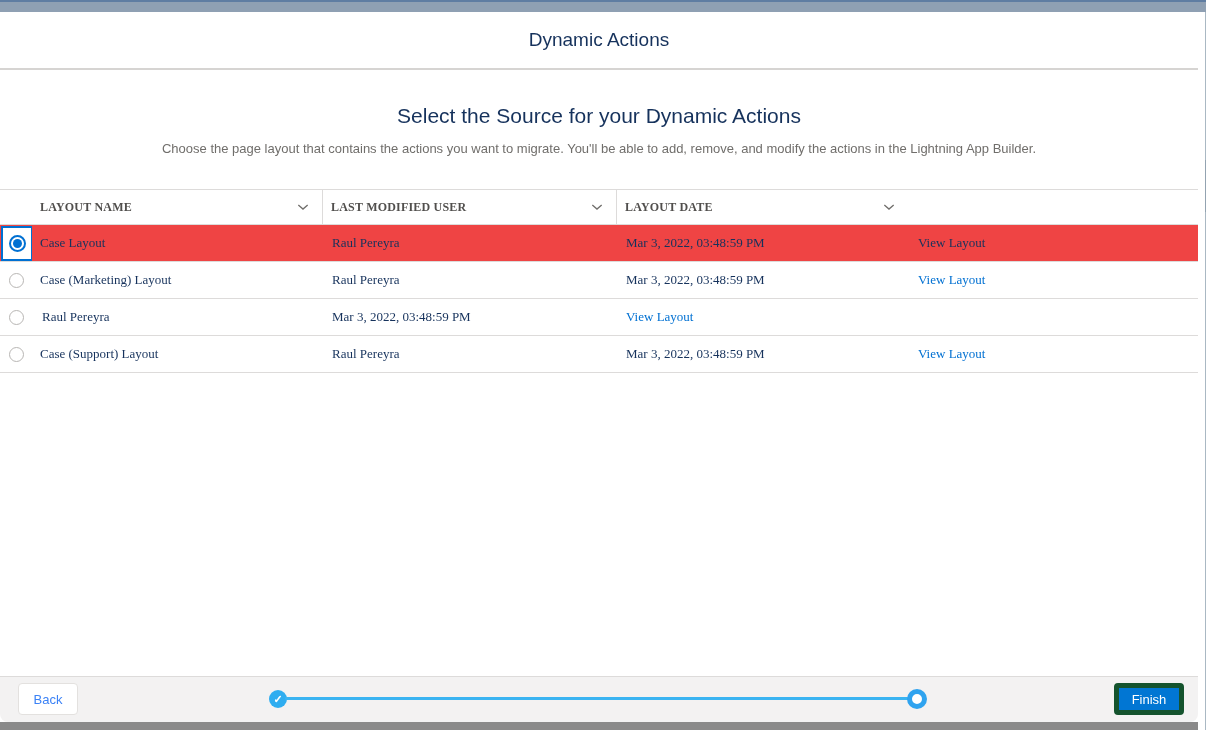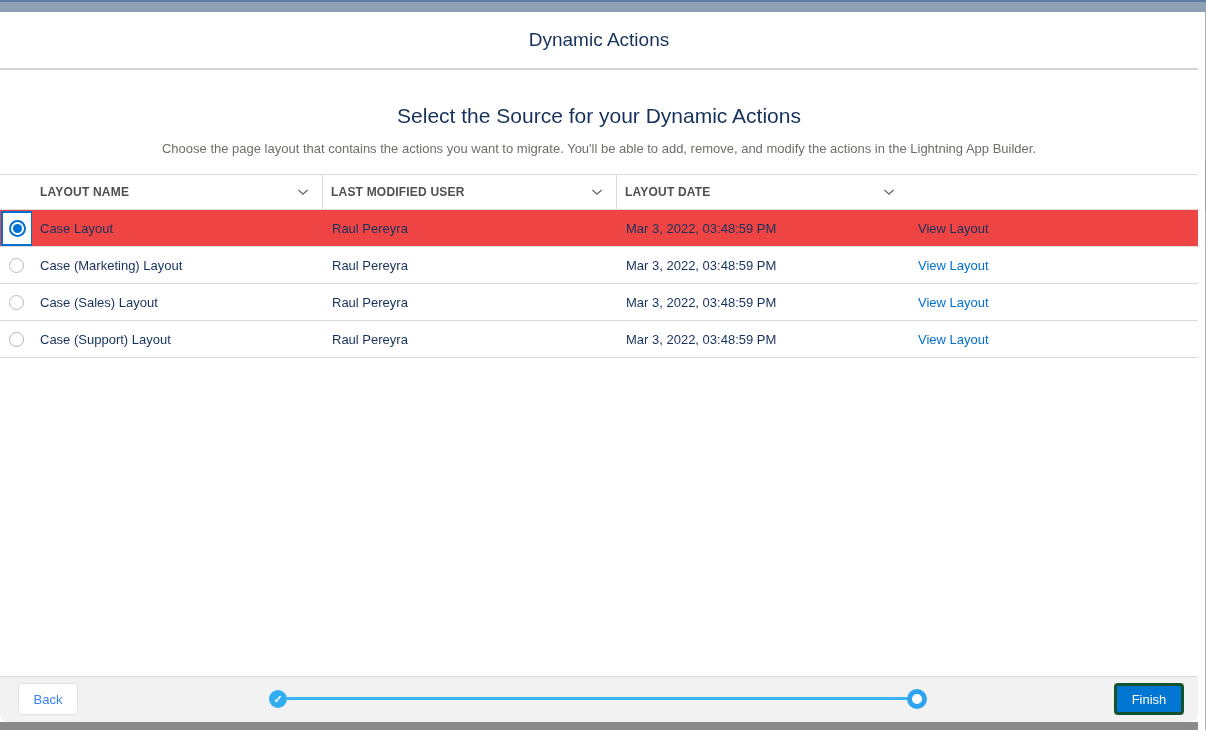--- a/index.html
+++ b/index.html
@@ -16,21 +16,21 @@
 
   
   .modal{position:absolute;left:0;top:12px;width:1198px;height:710px;background:#fff;border-radius:8px;}
   .modal-header{height:56px;border-bottom:2px solid #d6d4d2;display:flex;align-items:center;justify-content:center;}
   .modal-title{font-size:19px;font-weight:400;color:#16325c;}
 
   .heading{font-size:21px;font-weight:400;color:#16325c;text-align:center;margin:34px 0 0;}
   .subheading{font-size:13px;color:#706e6b;text-align:center;margin:13px 0 0;}
 
   
-  .table{margin-top:18px;border-top:1px solid #dddbda;}
+  .table{margin-top:33px;border-top:1px solid #dddbda;font-family:Liberation Serif, serif;}
   .thead,.tr{display:grid;grid-template-columns:32px 290px 294px 292px auto;align-items:center;}
   .thead{height:34px;border-bottom:1px solid #dddbda;}
   .th{display:flex;align-items:center;height:100%;padding:0 12px 0 8px;
       font-size:12px;font-weight:700;color:#514f4d;letter-spacing:.2px;cursor:pointer;}
   .th .chev{margin-left:auto;flex:0 0 auto;}
   .thead > .th:nth-child(n+3){border-left:1px solid #dddbda;align-items:center;}
   .tr{height:36px;border-bottom:1px solid #dddbda;position:relative;font-size:13px;color:#16325c;}
   .tr.selected{background:#ef4444;}
   .td{padding-left:10px;white-space:nowrap;overflow:hidden;}
   .td.name{padding-left:8px;}
@@ -41,21 +41,21 @@
   .radio.checked{width:17px;height:17px;border:2px solid #0070d2;position:relative;}
   .radio.checked::after{content:"";position:absolute;inset:2px;border-radius:50%;background:#0070d2;}
   .link{color:#0070d2;text-decoration:none;cursor:pointer;}
   .link.dark{color:#16325c;}
 
   
   .modal-footer{position:absolute;left:0;bottom:0;width:100%;height:45px;background:#f3f2f2;
                 border-top:1px solid #dddbda;border-radius:0 0 8px 8px;}
   .btn{font-family:inherit;font-size:13px;border-radius:4px;cursor:pointer;box-sizing:border-box;}
   .btn.neutral{position:absolute;left:18px;top:6px;height:32px;width:60px;background:#fff;border:1px solid #e3e1df;color:#3b82f6;}
-  .btn.brand{position:absolute;right:14px;top:6px;height:32px;width:70px;background:#0176d3;border:3px solid #14532d;color:#fff;}
+  .btn.brand{position:absolute;right:14px;top:6px;height:32px;width:70px;background:#0176d3;border:5px solid #14532d;color:#fff;}
   .p-dot-done{position:absolute;left:269px;top:13px;width:18px;height:18px;border-radius:50%;background:#2fadf0;
               color:#fff;display:flex;align-items:center;justify-content:center;font-size:11px;font-weight:700;line-height:1;}
   .p-line{position:absolute;left:285px;top:20px;width:624px;height:3px;background:#3ab4f2;border-radius:2px;}
   .p-dot-current{position:absolute;left:907px;top:12px;width:20px;height:20px;border-radius:50%;
                  border:5px solid #2fa3ef;background:#fff;box-sizing:border-box;}
 </style>
 </head>
 <body>
 
 <div class="stage">
@@ -116,21 +116,20 @@
         <div class="td name">Case (Marketing) Layout</div>
         <div class="td">Raul Pereyra</div>
         <div class="td">Mar 3, 2022, 03:48:59 PM</div>
         <div class="td"><a class="link">View Layout</a></div>
       </div>
 
       <div class="tr">
         <div class="td radio-cell">
           <span class="radio"></span>
         </div>
-        <div class="td name">Case (Sales) Layout</div>
         <div class="td">Raul Pereyra</div>
         <div class="td">Mar 3, 2022, 03:48:59 PM</div>
         <div class="td"><a class="link">View Layout</a></div>
       </div>
 
       <div class="tr">
         <div class="td radio-cell">
           <span class="radio"></span>
         </div>
         <div class="td name">Case (Support) Layout</div>

